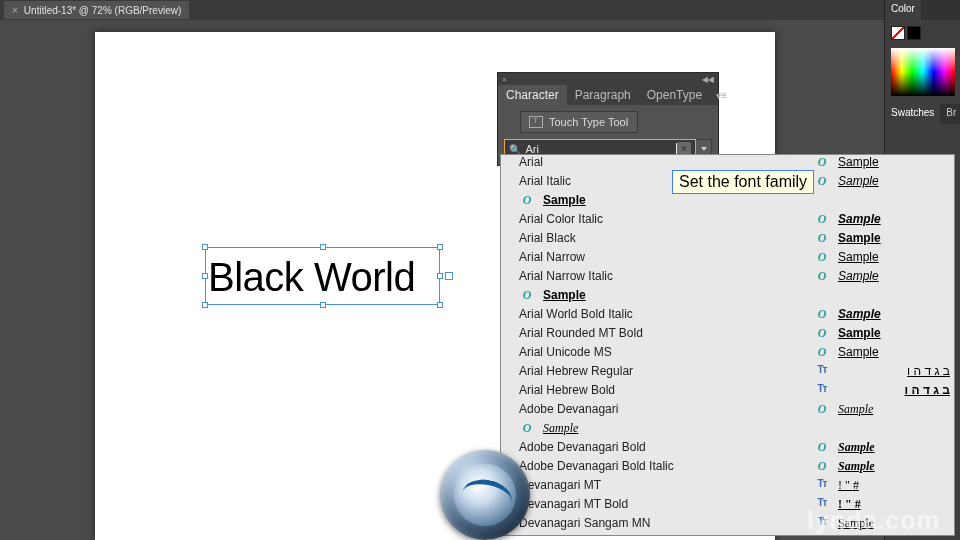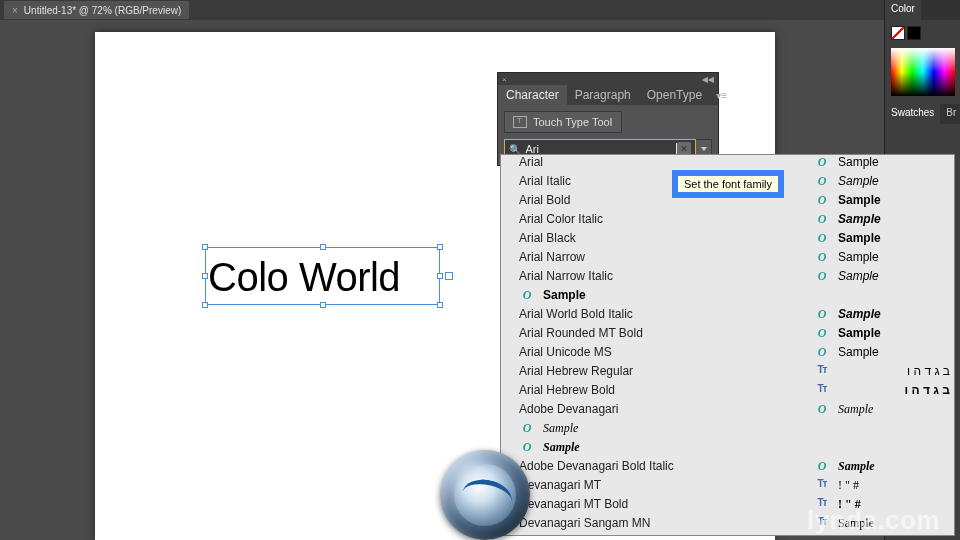--- a/index.html
+++ b/index.html
@@ -18,42 +18,42 @@
   .outport { position: absolute; right: -14px; top: 50%; margin-top: -4px; width: 8px; height: 8px; border: 1px solid #4a90d9; background: #fff; }
 
   .char-panel { position: absolute; top: 72px; left: 497px; width: 222px; background: #535353; border: 1px solid #2a2a2a; z-index: 5; }
   .panel-topbar { height: 12px; background: #3e3e3e; display: flex; justify-content: space-between; align-items: center; padding: 0 4px; }
   .panel-topbar span { color: #aaa; font-size: 8px; }
   .panel-tabs { display: flex; background: #3e3e3e; height: 20px; align-items: flex-end; }
   .panel-tab { color: #bbb; font-size: 12px; padding: 3px 8px; cursor: pointer; }
   .panel-tab.active { background: #535353; color: #e8e8e8; }
   .panel-tab-menu { margin-left: auto; color: #aaa; padding: 0 6px; font-size: 10px; align-self: center; }
   .panel-body { padding: 6px; }
-  .touch-type-btn { background: #5a5a5a; border: 1px solid #3a3a3a; color: #ddd; font-size: 11px; padding: 4px 8px; display: flex; align-items: center; gap: 6px; cursor: pointer; width: 118px; }
+  .touch-type-btn { background: #5a5a5a; border: 1px solid #3a3a3a; color: #ddd; font-size: 11px; padding: 4px 8px; display: flex; align-items: center; gap: 6px; cursor: pointer; width: 118px; margin-left: 16px; }
   .touch-icon { width: 14px; height: 12px; border: 1px solid #aaa; position: relative; }
   .touch-icon::before { content: "T"; position: absolute; font-size: 8px; color: #aaa; left: 3px; top: -1px; }
   .font-search-row { display: flex; margin-top: 6px; }
   .font-search { flex: 1; display: flex; align-items: center; background: #3a3a3a; border: 1px solid #e8a33c; height: 20px; padding: 0 4px; }
   .search-icon { color: #aaa; font-size: 10px; margin-right: 4px; }
   .font-search input { flex: 1; background: transparent; border: none; color: #e8e8e8; font-size: 11px; outline: none; }
   .caret { border-left: 1px solid #e8e8e8; height: 12px; animation: blink 1s infinite; }
   @keyframes blink { 50% { opacity: 0; } }
   .clear-x { width: 14px; height: 14px; background: #6a6a6a; border-radius: 2px; color: #333; font-size: 9px; display: flex; align-items: center; justify-content: center; cursor: pointer; }
   .dd-btn { width: 16px; height: 20px; background: #5a5a5a; border: 1px solid #3a3a3a; border-left: none; display: flex; align-items: center; justify-content: center; cursor: pointer; }
   .dd-btn::after { content: ""; border-left: 3px solid transparent; border-right: 3px solid transparent; border-top: 4px solid #ccc; }
 
-  .tooltip { position: absolute; top: 170px; left: 672px; background: #ffffe1; border: 6px solid #3b82f6; color: #000; font-size: 11px; padding: 2px 6px; z-index: 30; }
+  .tooltip { position: absolute; top: 170px; left: 672px; background: #ffffe1; border: 1px solid #3b82f6; color: #000; font-size: 16px; padding: 2px 6px; z-index: 30; }
 
   .font-dropdown { position: absolute; top: 154px; left: 500px; width: 455px; background: #e8e8e8; border: 1px solid #888; z-index: 20; max-height: 386px; overflow: hidden; }
   .font-row { display: flex; align-items: flex-start; height: 19px; padding: 0 4px 0 18px; font-size: 12px; color: #222; cursor: pointer; }
   .font-name { flex: 1; }
   .font-type-icon { width: 16px; text-align: center; font-style: italic; font-weight: bold; font-size: 12px; }
   .font-type-icon.o { color: #2aa198; font-family: serif; }
   .font-type-icon.tt { color: #4169b0; font-style: normal; font-size: 10px; letter-spacing: -1px; }
-  .font-sample { width: 120px; font-size: 12px; color: #000; padding-left: 8px; }
+  .font-sample { width: 120px; font-size: 12px; color: #000; padding-left: 8px; text-decoration: underline; }
 
   .right-panels { position: absolute; top: 0; right: 0; width: 76px; height: 540px; background: #3e3e3e; border-left: 1px solid #222; }
   .rp-tabs { display: flex; background: #323232; height: 20px; gap: 48px; }
   .rp-tab { color: #ccc; font-size: 10px; padding: 3px 6px; cursor: pointer; }
   .rp-tab.active { background: #3e3e3e; color: #fff; }
   .color-swatches-row { display: flex; padding: 6px; gap: 2px; }
   .swatch { width: 14px; height: 14px; border: 1px solid #222; }
   .sw-none { background: linear-gradient(135deg, #fff 45%, #f00 45%, #f00 55%, #fff 55%); }
   .sw-black { background: #000; }
   .color-spectrum { width: 64px; height: 48px; margin: 2px 6px; background: linear-gradient(to bottom, rgba(255,255,255,1) 0%, rgba(255,255,255,0) 50%, rgba(0,0,0,0) 50%, rgba(0,0,0,1) 100%), linear-gradient(to right, #f00, #ff0, #0f0, #0ff, #00f, #f0f, #f00); }
@@ -71,21 +71,21 @@
 <div class="tab-bar">
   <div class="tab">
     <span class="tab-close">×</span>
     <span>Untitled-13* @ 72% (RGB/Preview)</span>
   </div>
 </div>
 
 <div class="workspace">
   <div class="canvas-area">
     <div class="text-frame">
-      <div class="text-frame-text">Colo World</div>
+      <div class="text-frame-text">Black World</div>
       <div class="sel-handle sh-tl"></div>
       <div class="sel-handle sh-tc"></div>
       <div class="sel-handle sh-tr"></div>
       <div class="sel-handle sh-ml"></div>
       <div class="sel-handle sh-mr"></div>
       <div class="sel-handle sh-bl"></div>
       <div class="sel-handle sh-bc"></div>
       <div class="sel-handle sh-br"></div>
       <div class="outport"></div>
     </div>
@@ -127,21 +127,20 @@
       <span class="font-name">Arial</span>
       <span class="font-type-icon o">O</span>
       <span class="font-sample" style="font-family:Arial;">Sample</span>
     </div>
     <div class="font-row">
       <span class="font-name">Arial Italic</span>
       <span class="font-type-icon o">O</span>
       <span class="font-sample" style="font-family:Arial;font-style:italic;">Sample</span>
     </div>
     <div class="font-row">
-      <span class="font-name">Arial Bold</span>
       <span class="font-type-icon o">O</span>
       <span class="font-sample" style="font-family:Arial;font-weight:bold;">Sample</span>
     </div>
     <div class="font-row">
       <span class="font-name">Arial Color Italic</span>
       <span class="font-type-icon o">O</span>
       <span class="font-sample" style="font-family:Arial;font-weight:bold;font-style:italic;">Sample</span>
     </div>
     <div class="font-row">
       <span class="font-name">Arial Black</span>
@@ -190,20 +189,21 @@
     <div class="font-row">
       <span class="font-name">Adobe Devanagari</span>
       <span class="font-type-icon o">O</span>
       <span class="font-sample" style="font-family:serif;font-style:italic;">Sample</span>
     </div>
     <div class="font-row">
       <span class="font-type-icon o">O</span>
       <span class="font-sample" style="font-family:serif;font-style:italic;">Sample</span>
     </div>
     <div class="font-row">
+      <span class="font-name">Adobe Devanagari Bold</span>
       <span class="font-type-icon o">O</span>
       <span class="font-sample" style="font-family:serif;font-weight:bold;font-style:italic;">Sample</span>
     </div>
     <div class="font-row">
       <span class="font-name">Adobe Devanagari Bold Italic</span>
       <span class="font-type-icon o">O</span>
       <span class="font-sample" style="font-family:serif;font-weight:bold;font-style:italic;">Sample</span>
     </div>
     <div class="font-row">
       <span class="font-name">Devanagari MT</span>

